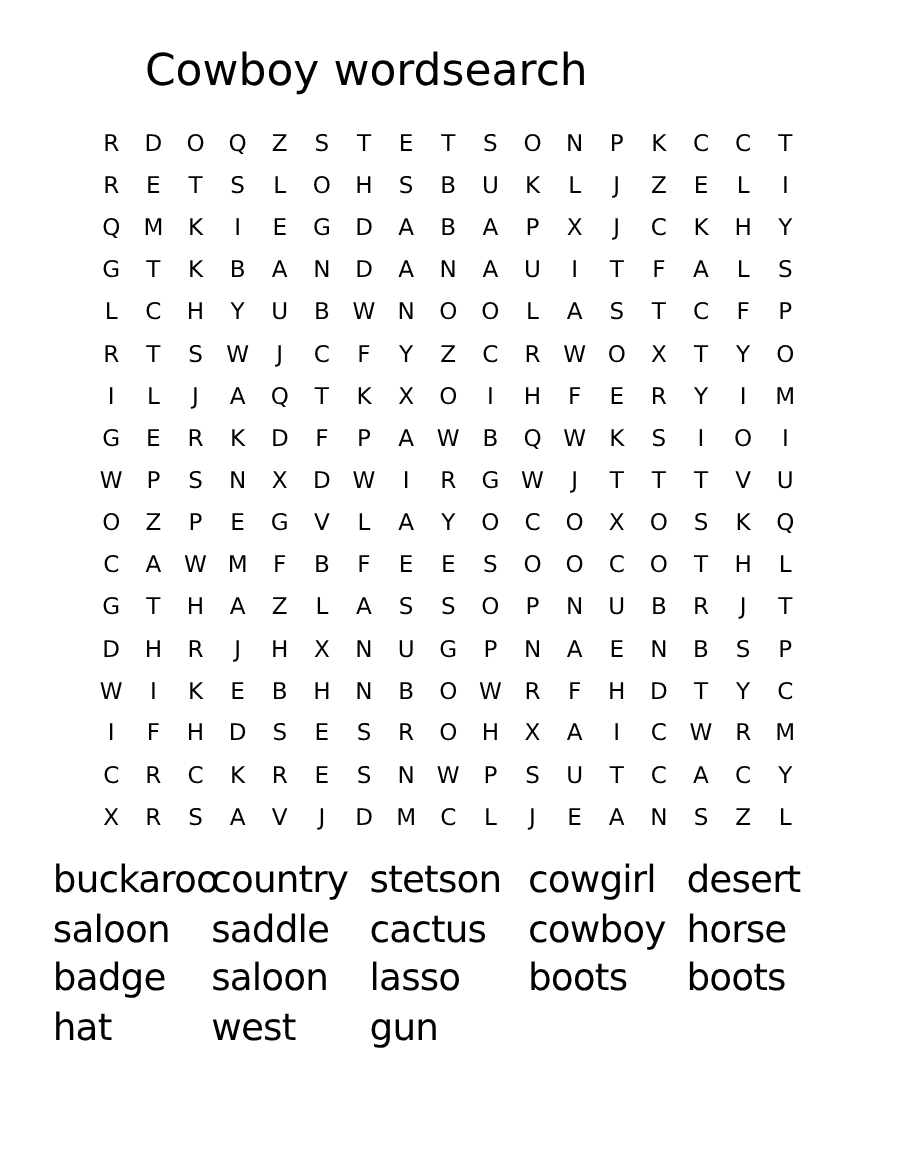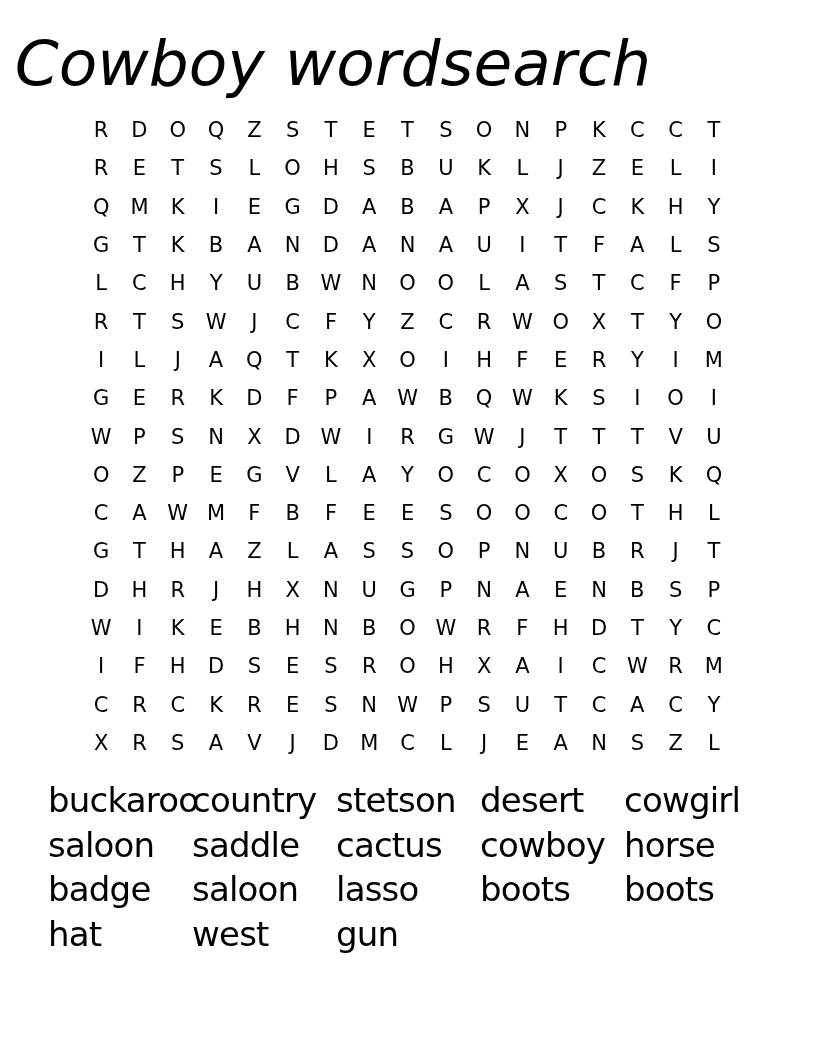--- a/index.html
+++ b/index.html
@@ -1,17 +1,17 @@
 <!DOCTYPE html>
 <html><head>
   <meta charset="utf-8">
   <style>
     html, body { margin: 0; padding: 0; background: #ffffff; }
     body { width: 816px; height: 1056px; position: relative; overflow: hidden; font-family: "DejaVu Sans", sans-serif; color: #000; }
-    .title { position: absolute; left: 0; width: 666px; top: 34px; text-align: center; font-size: 63px; line-height: 60px; font-family: "DejaVu Sans", sans-serif; letter-spacing: 0px; font-style: italic; }
+    .title { position: absolute; left: 0; width: 666px; top: 34px; text-align: center; font-size: 40px; line-height: 60px; font-family: "DejaVu Sans", sans-serif; letter-spacing: 0px; }
     .grid { position: absolute; left: 82px; top: 111px; display: grid; grid-template-columns: repeat(17, 38.3px); grid-auto-rows: 38.3px; }
     .cell { display: flex; align-items: center; justify-content: center; font-size: 21px; font-family: "DejaVu Sans", sans-serif; }
     .wordlist { position: absolute; left: 48px; top: 778px; display: grid; grid-template-columns: repeat(5, 144px); grid-auto-rows: 44.7px; }
     .word { font-size: 34px; line-height: 44px; font-family: "DejaVu Sans", sans-serif; white-space: nowrap; letter-spacing: -0.8px; }
   </style>
 </head>
 <body>
 
 <div class="title">Cowboy wordsearch</div>
 
@@ -304,22 +304,22 @@
     <div class="cell">N</div>
     <div class="cell">S</div>
     <div class="cell">Z</div>
     <div class="cell">L</div>
   </div>
 
 <div class="wordlist" id="wordlist">
     <div class="word">buckaroo</div>
     <div class="word">country</div>
     <div class="word">stetson</div>
+    <div class="word">cowgirl</div>
     <div class="word">desert</div>
-    <div class="word">cowgirl</div>
     <div class="word">saloon</div>
     <div class="word">saddle</div>
     <div class="word">cactus</div>
     <div class="word">cowboy</div>
     <div class="word">horse</div>
     <div class="word">badge</div>
     <div class="word">saloon</div>
     <div class="word">lasso</div>
     <div class="word">boots</div>
     <div class="word">boots</div>

